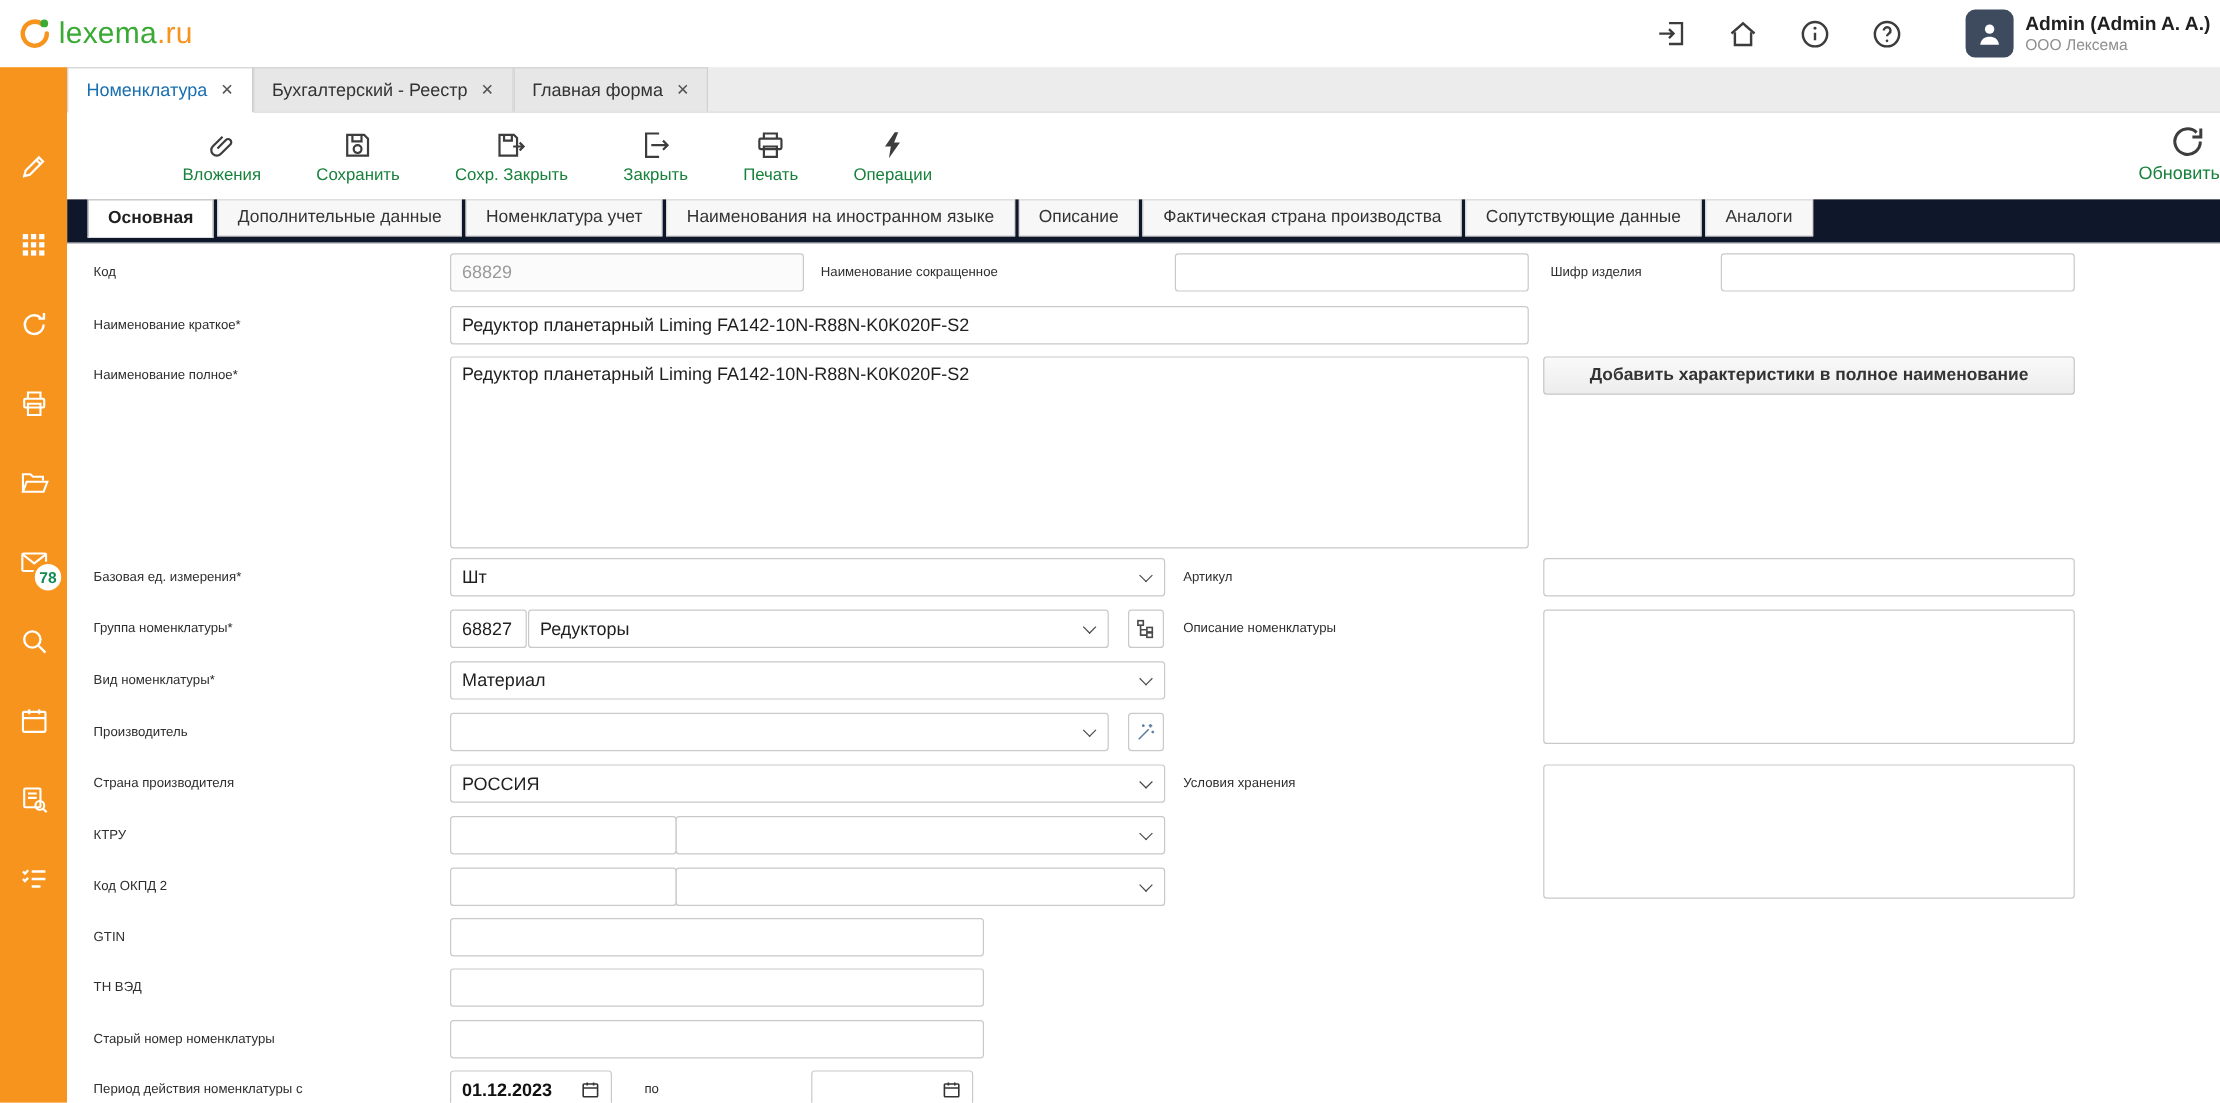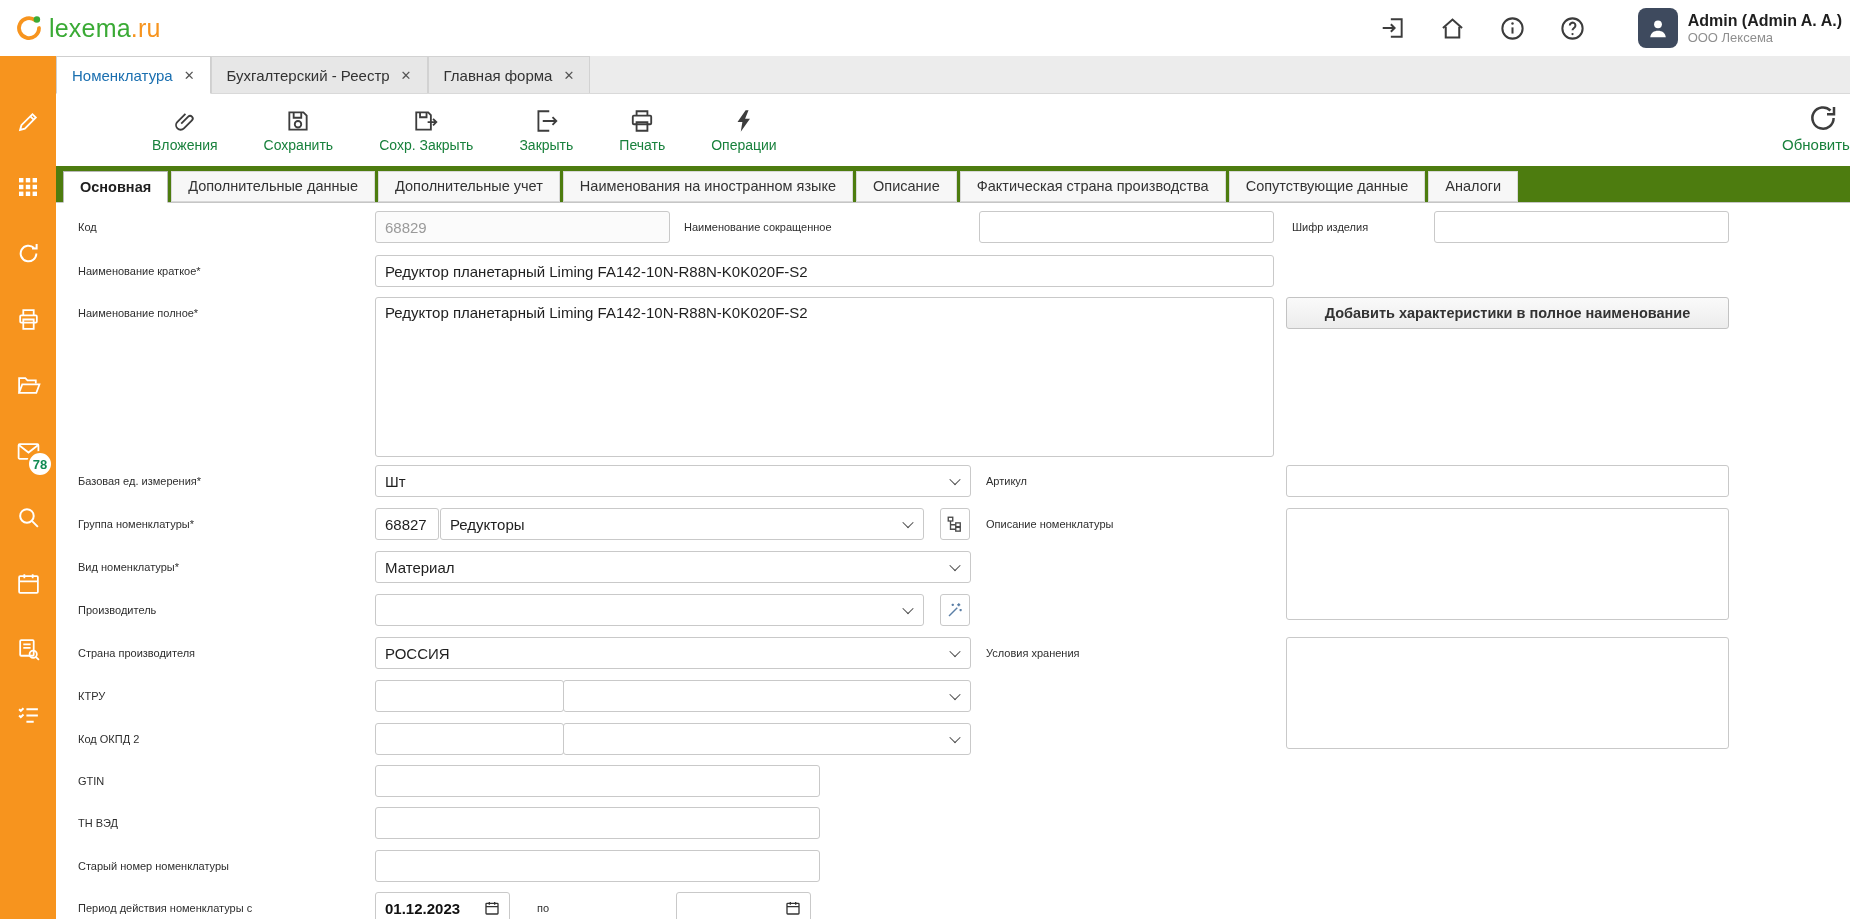--- a/index.html
+++ b/index.html
@@ -16,21 +16,21 @@
   .top-right{display:flex;align-items:center;gap:30px}
   .hicon{width:30px;height:30px;display:flex;align-items:center;justify-content:center;color:#3c3c3c;cursor:pointer}
   .userbox{display:flex;align-items:center;gap:10px;margin-left:20px;cursor:pointer}
   .avatar{width:40px;height:40px;border-radius:8px;background:#3e4a5e;display:flex;align-items:center;justify-content:center}
   .user-name{font-size:16px;font-weight:700;color:#1f1f1f;line-height:1.2}
   .user-org{font-size:13px;color:#8f8f8f}
 
   
   .shell{display:flex;height:863px}
   .sidebar{width:56px;background:#f7941e;display:flex;flex-direction:column;align-items:center;
-    padding-top:52px;gap:40px;flex:none}
+    padding-top:69px;gap:40px;flex:none}
   .sicon{width:26px;height:26px;color:#fff;position:relative;display:flex;align-items:center;justify-content:center;cursor:pointer}
   .badge{position:absolute;right:-12px;bottom:-13px;width:26px;height:26px;border-radius:50%;
     background:#fff;border:2px solid #f7941e;color:#128a52;font-size:13px;font-weight:700;
     display:flex;align-items:center;justify-content:center}
   .content{flex:1;position:relative;background:#fff;min-width:0}
 
   
   .tabbar{height:38px;background:#ececec;display:flex;border-bottom:1px solid #d9d9d9}
   .tab{display:flex;align-items:center;gap:11px;padding:0 15px;font-size:15px;color:#333;
     background:#e7e7e7;border:1px solid #d2d2d2;border-bottom:none;cursor:pointer;white-space:nowrap}
@@ -38,21 +38,21 @@
   .tab .x{font-size:13px;font-weight:700;color:#555}
 
   
   .toolbar{height:72px;display:flex;align-items:center;padding-left:96px;gap:46px;background:#fff;position:relative}
   .titem{display:flex;flex-direction:column;align-items:center;gap:3px;color:#3d3d3d;cursor:pointer}
   .tlabel{font-size:14px;color:#18813c;white-space:nowrap}
   .refresh{position:absolute;left:1726px;top:9px;display:flex;flex-direction:column;gap:3px;color:#3d3d3d;cursor:pointer}
   .refresh .ricon{margin-left:26px}
 
   
-  .subtabs{height:37px;display:flex;align-items:flex-end;padding-left:7px;border-bottom:1px solid #c6c6c6;background:#4d7c0f}
+  .subtabs{height:37px;display:flex;align-items:flex-start;padding-left:17px;border-bottom:1px solid #c6c6c6;background:#0f172a}
   .stab{height:31px;line-height:29px;padding:0 16px;font-size:14.5px;color:#333;background:#f7f7f7;
     border:1px solid #d8d8d8;margin-right:3px;white-space:nowrap;cursor:pointer}
   .stab.active{background:#fff;border-color:#b9b9b9;border-bottom:1px solid #fff;margin-bottom:-1px;
     font-weight:700;height:32px;line-height:30px;color:#1f1f1f}
 
   
   .form{position:relative;height:716px;background:#fff}
   .lbl{position:absolute;font-size:11px;line-height:32px;color:#2e2e2e;white-space:nowrap}
   .box{position:absolute;height:32px;border:1px solid #c9c9c9;border-radius:3px;background:#fff;
     font-size:15px;color:#1f1f1f;padding:0 9px;font-family:inherit}
@@ -284,21 +284,21 @@
               <path d="M20.8 3.2V9h-5.6"></path>
           </svg>
           </span>
         <span class="tlabel" style="font-size:15px">Обновить</span>
       </div>
     </div>
 
     <div class="subtabs">
       <div class="stab active">Основная</div>
       <div class="stab">Дополнительные данные</div>
-      <div class="stab">Дополнительные учет</div>
+      <div class="stab">Номенклатура учет</div>
       <div class="stab">Наименования на иностранном языке</div>
       <div class="stab">Описание</div>
       <div class="stab">Фактическая страна производства</div>
       <div class="stab">Сопутствующие данные</div>
       <div class="stab">Аналоги</div>
     </div>
 
     <div class="form">
 
       <span class="lbl" style="left:22px;top:8px">Код</span>

